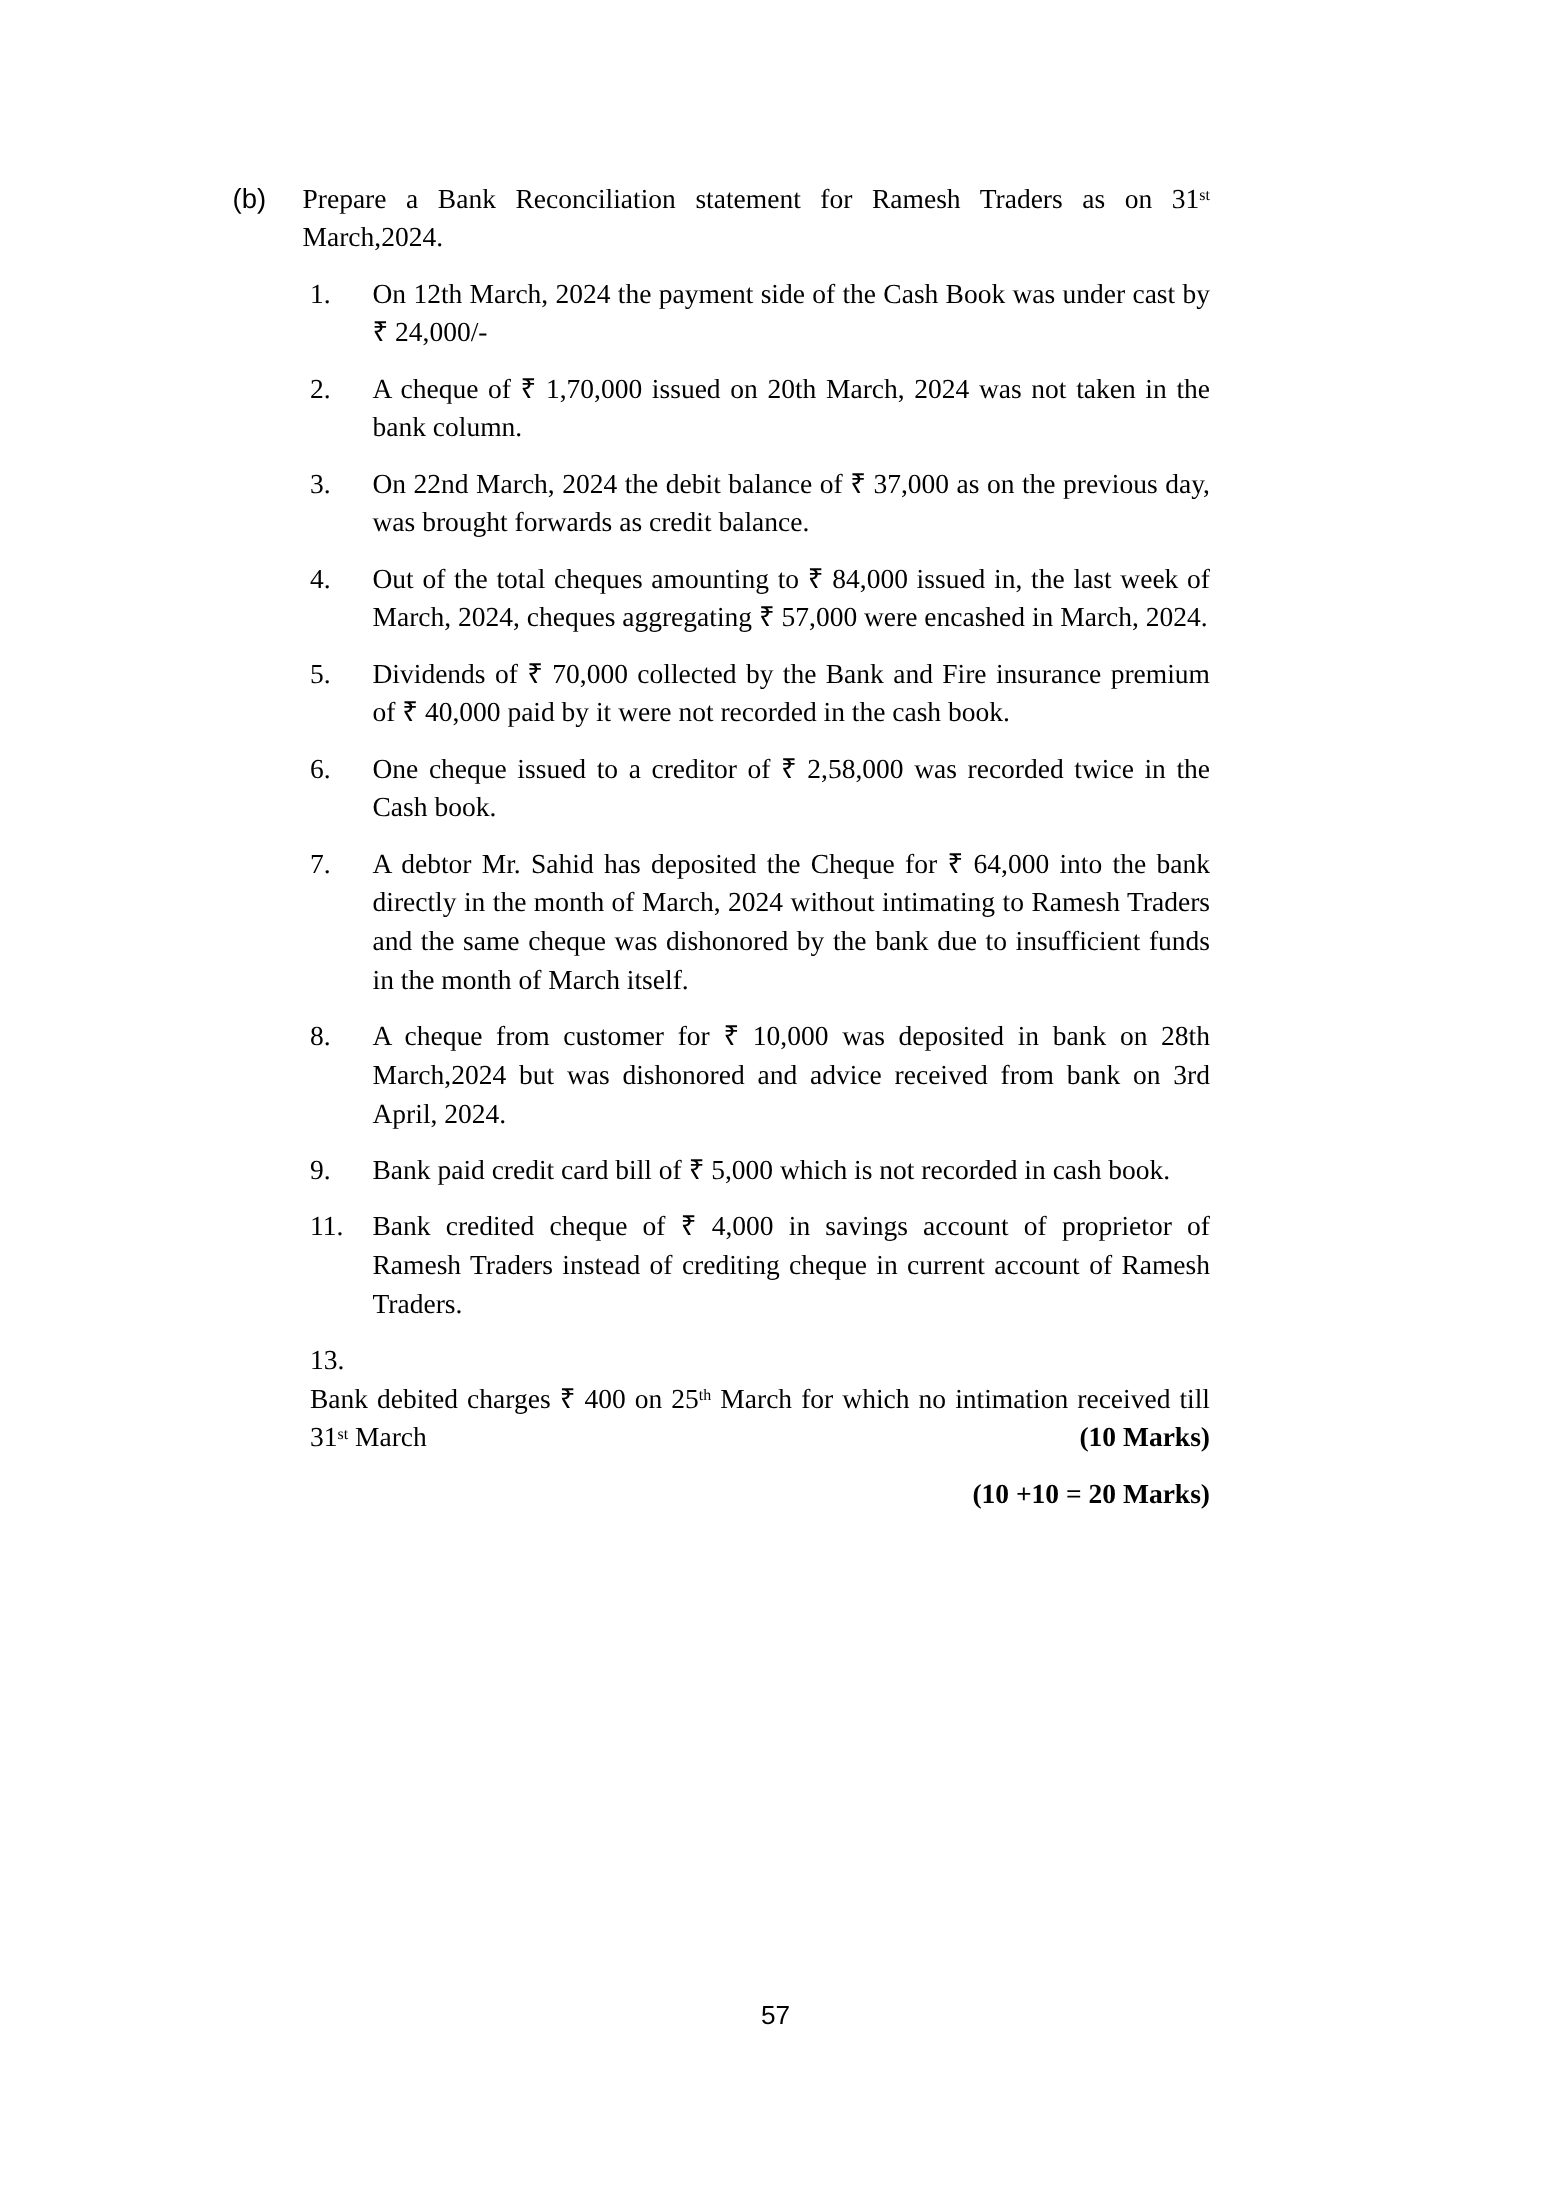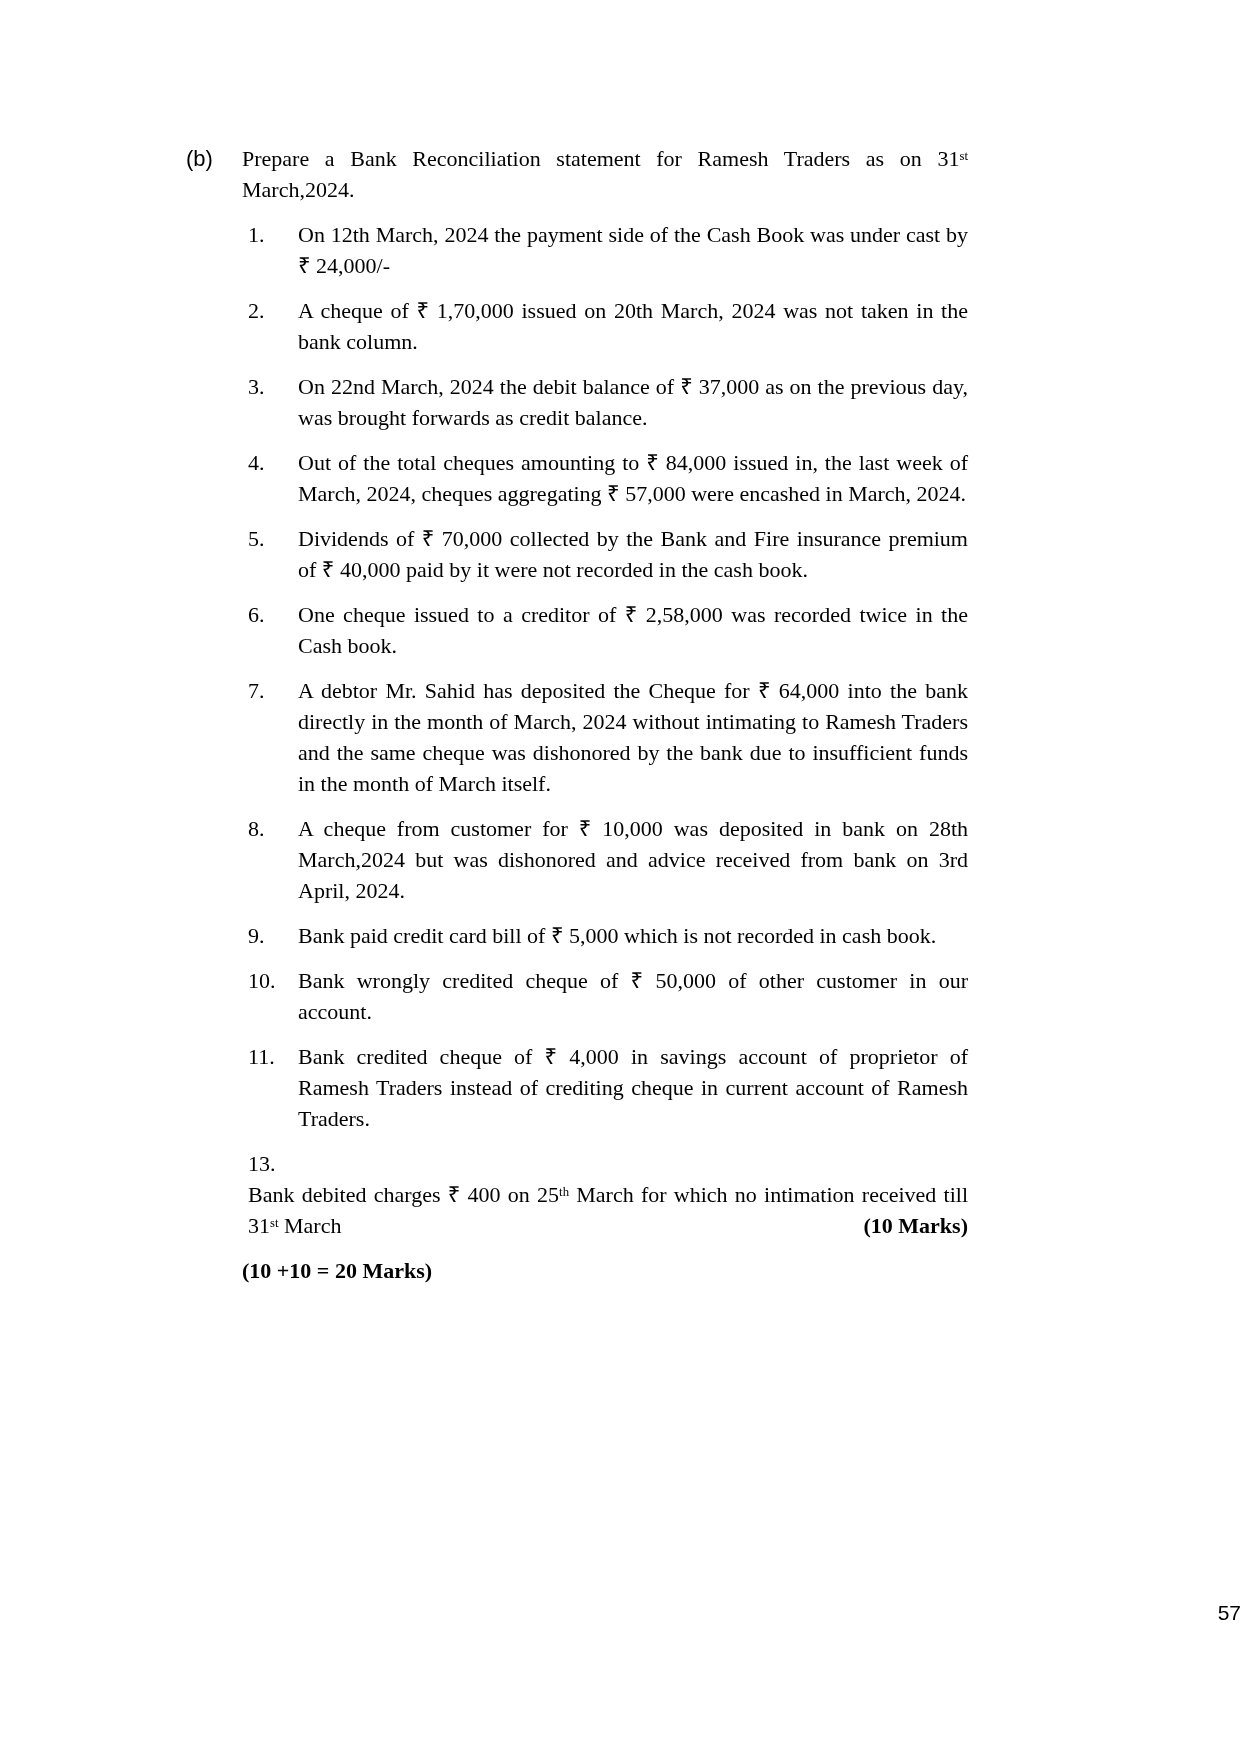--- a/index.html
+++ b/index.html
@@ -50,35 +50,36 @@
   .txt-rel { position: relative; }
   .marks {
     position: absolute;
     right: 0;
     bottom: 0;
     font-weight: bold;
     white-space: nowrap;
   }
   .total-marks {
     margin-top: 14px;
+    text-align: right;
     font-weight: bold;
   }
   sup {
     font-size: 0.58em;
     line-height: 0;
     vertical-align: baseline;
     position: relative;
     top: -0.45em;
   }
   .page-number {
     position: absolute;
     top: 1600px;
     left: 0;
     width: 100%;
-    text-align: right;
+    text-align: center;
     font-size: 21px;
     line-height: 26px;
   }
 </style>
 </head>
 <body>
 
 <div class="page">
   <div class="content">
     <div class="qrow">
@@ -128,24 +129,20 @@
           <div class="item">
             <div class="num">8.</div>
             <div class="txt"><span>A cheque from customer for ₹ 10,000 was deposited in bank on 28th March,2024 but was dishonored and advice received from bank on 3rd April, 2024.</span></div>
           </div>
 
           <div class="item">
             <div class="num">9.</div>
             <div class="txt"><span>Bank paid credit card bill of ₹ 5,000 which is not recorded in cash book.</span></div>
           </div>
 
-          <div class="item">
-            <div class="num">10.</div>
-            <div class="txt"><span>Bank wrongly credited cheque of ₹ 50,000 of other customer in our account.</span></div>
-          </div>
 
           <div class="item">
             <div class="num">11.</div>
             <div class="txt"><span>Bank credited cheque of ₹ 4,000 in savings account of proprietor of Ramesh Traders instead of crediting cheque in current account of Ramesh Traders.</span></div>
           </div>
 
 
           <div class="item">
             <div class="num">13.</div>
             <div class="txt txt-rel">

